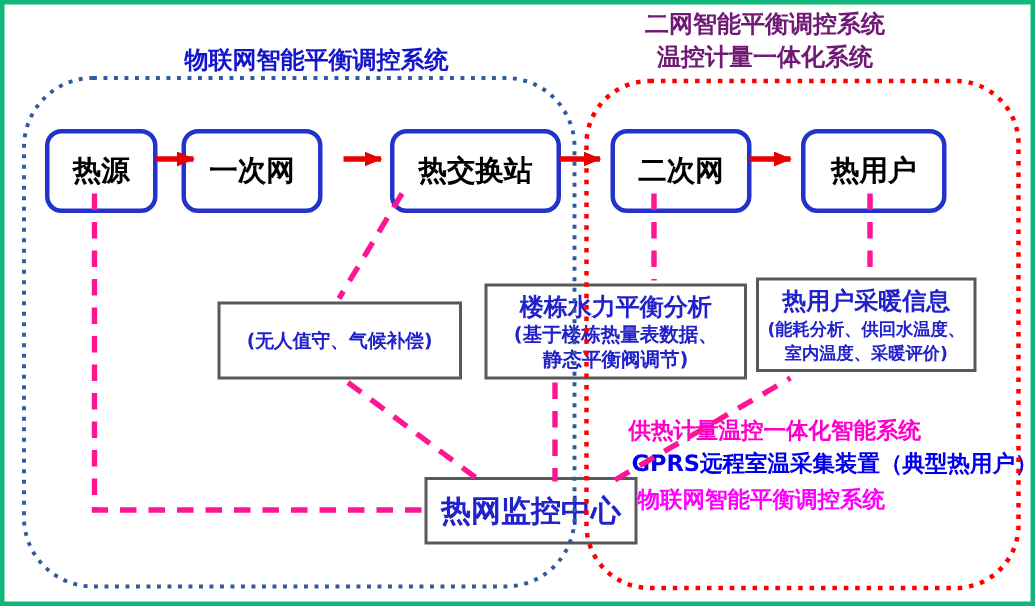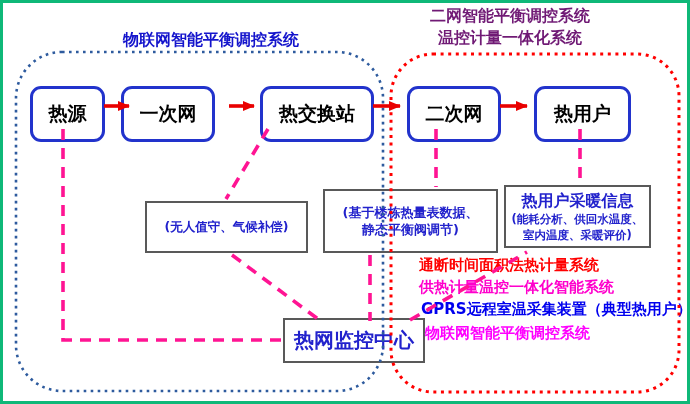--- a/index.html
+++ b/index.html
@@ -73,33 +73,33 @@
   <div class="fbox" id="fb0">热源</div>
   <div class="fbox" id="fb1">一次网</div>
   <div class="fbox" id="fb2">热交换站</div>
   <div class="fbox" id="fb4">热用户</div>
   <div class="fbox" id="fb3">二次网</div>
 
   <div class="sbox" id="sb0">
     <div class="s">(无人值守、气候补偿)</div>
   </div>
   <div class="sbox" id="sb1">
+    <div class="t">楼栋水力平衡分析</div>
     <div class="s">(基于楼栋热量表数据、</div>
     <div class="s">静态平衡阀调节)</div>
   </div>
   <div class="sbox" id="sb2">
     <div class="t">热用户采暖信息</div>
     <div class="s">(能耗分析、供回水温度、</div>
     <div class="s">室内温度、采暖评价)</div>
   </div>
   <div class="sbox" id="sb3">
     <div class="t">热网监控中心</div>
   </div>
 
-  <div class="anno" id="an0">通断时间面积法热计量系统</div>
   <div class="anno" id="an1">供热计量温控一体化智能系统</div>
   <div class="anno" id="an2">GPRS远程室温采集装置（典型热用户）</div>
   <div class="anno" id="an3">物联网智能平衡调控系统</div>
 
   <svg id="overlay" width="690" height="404" viewBox="0 0 690 404">
     <defs>
       <marker id="arr" markerUnits="userSpaceOnUse" markerWidth="14" markerHeight="12" refX="11" refY="5" orient="auto">
         <path d="M0,0 L12,5 L0,10 Z" fill="#e90000"></path>
       </marker>
     </defs>

